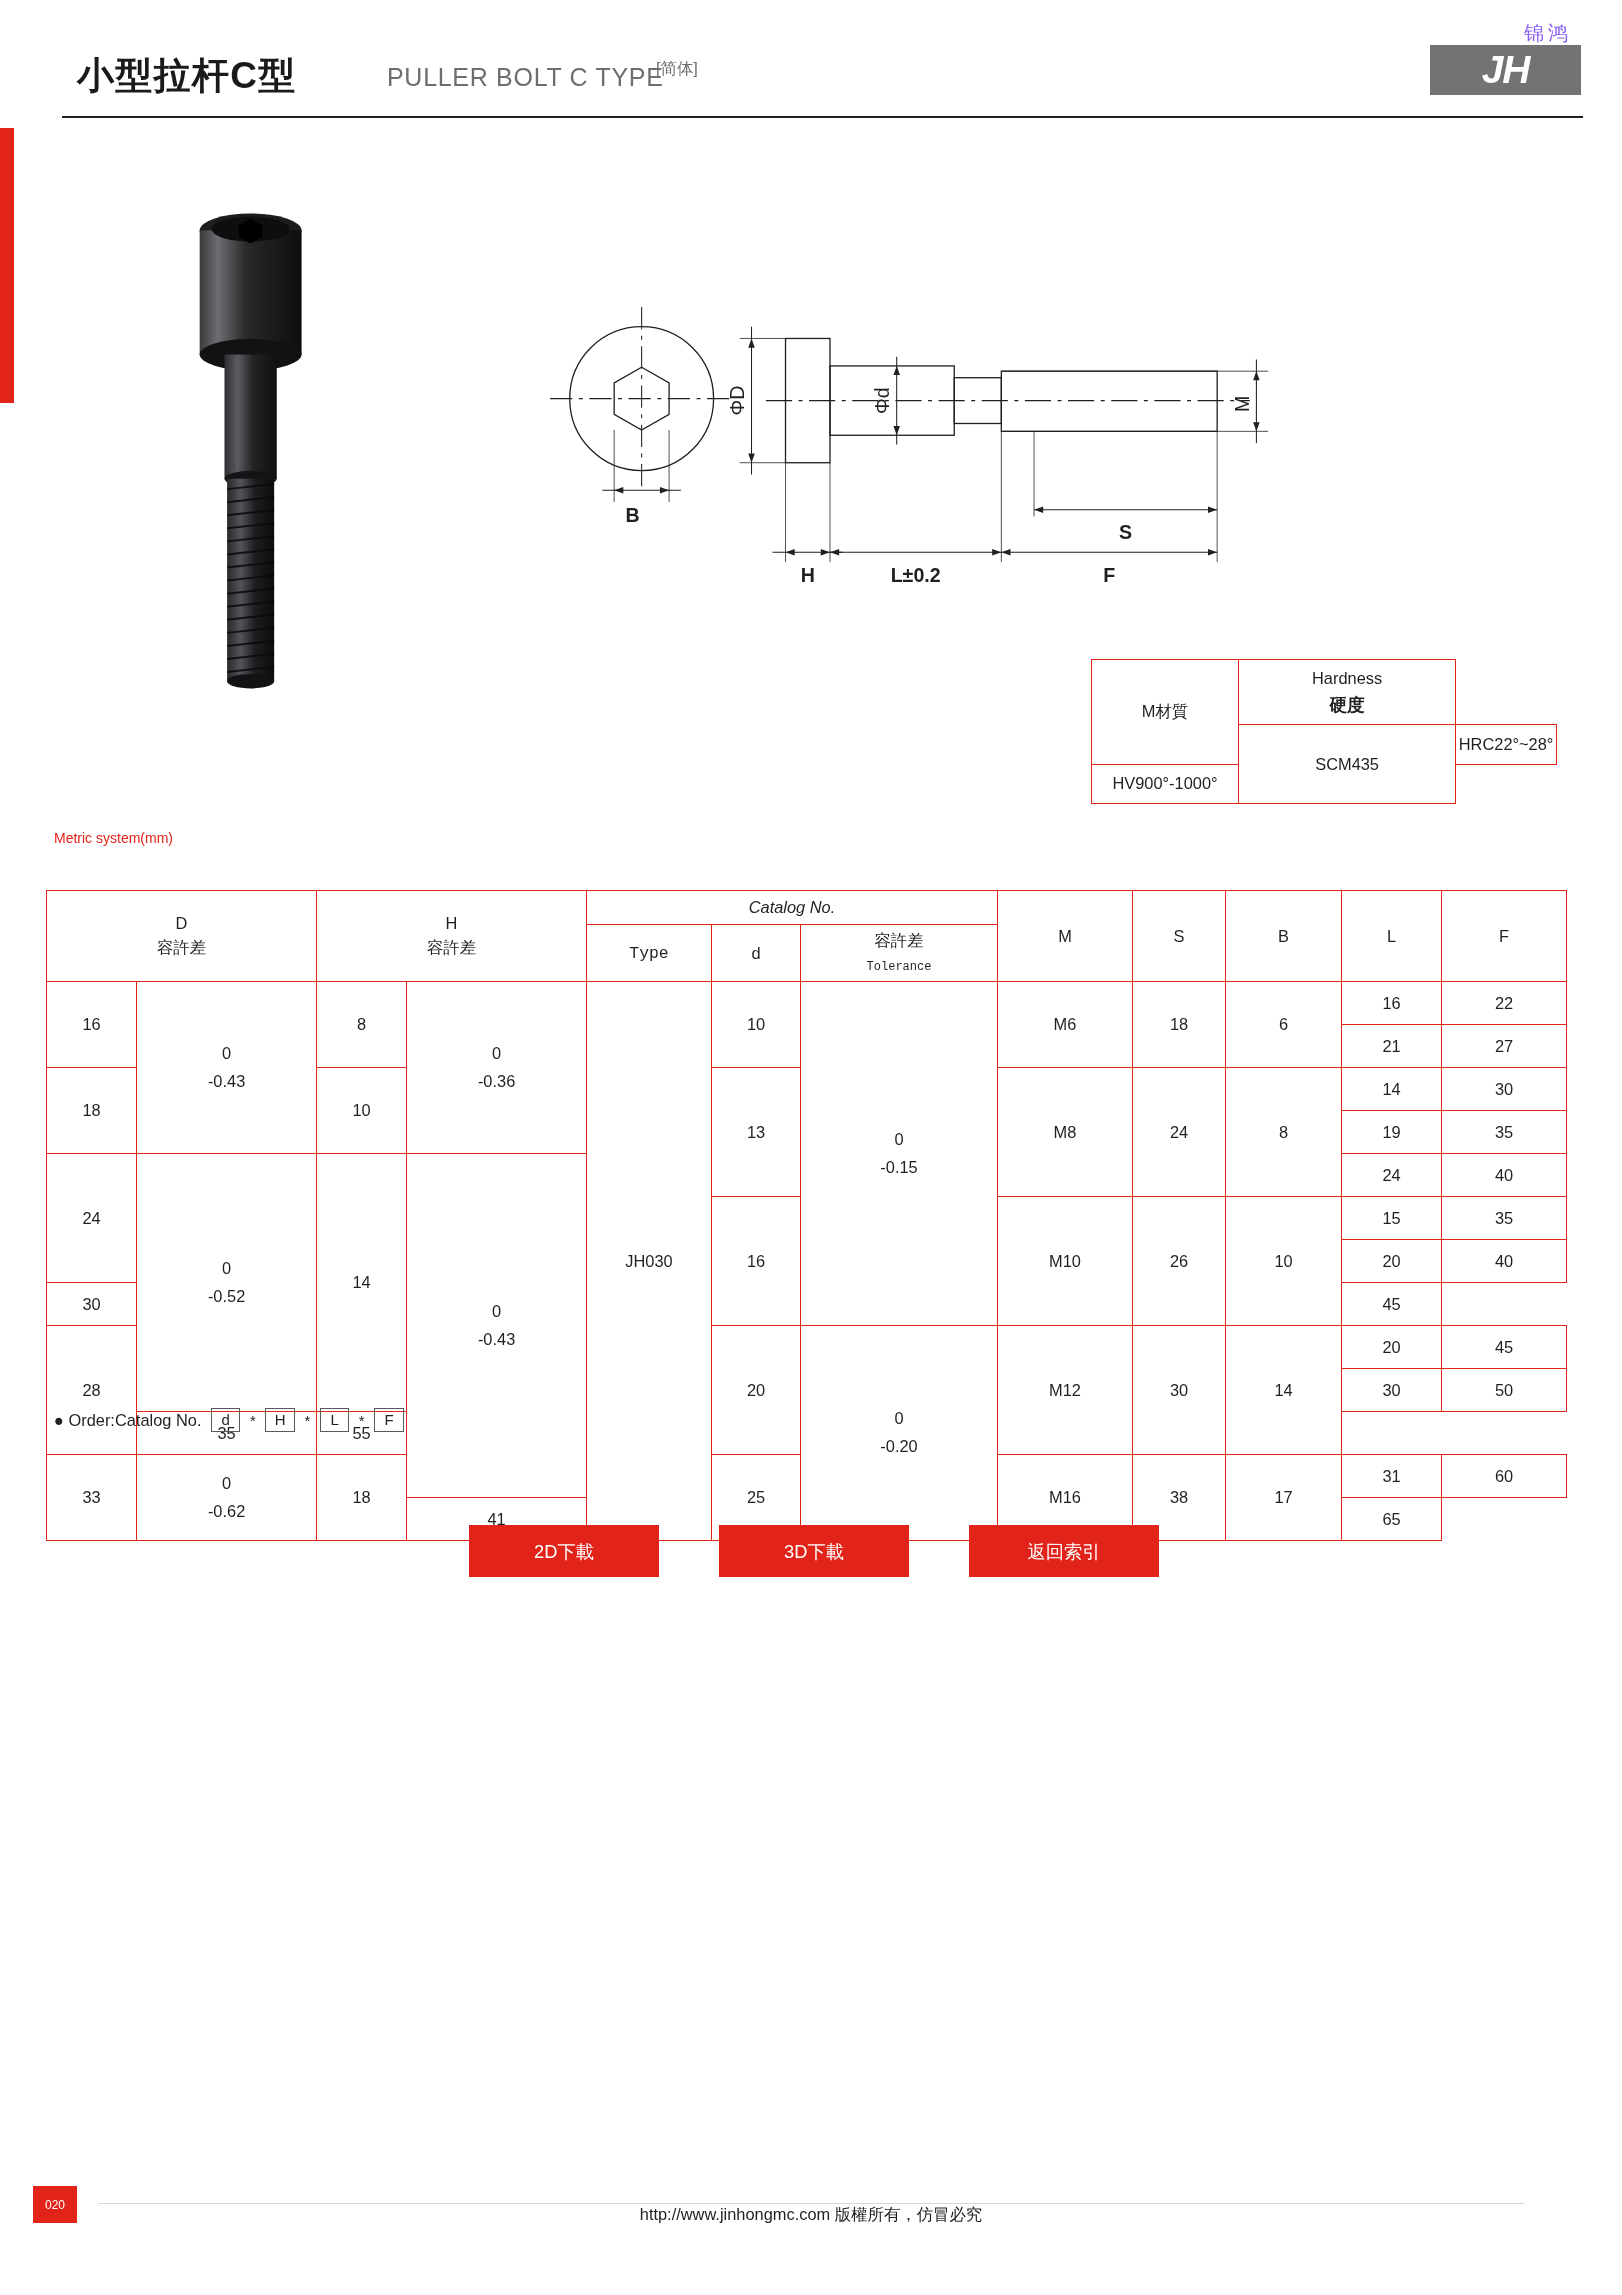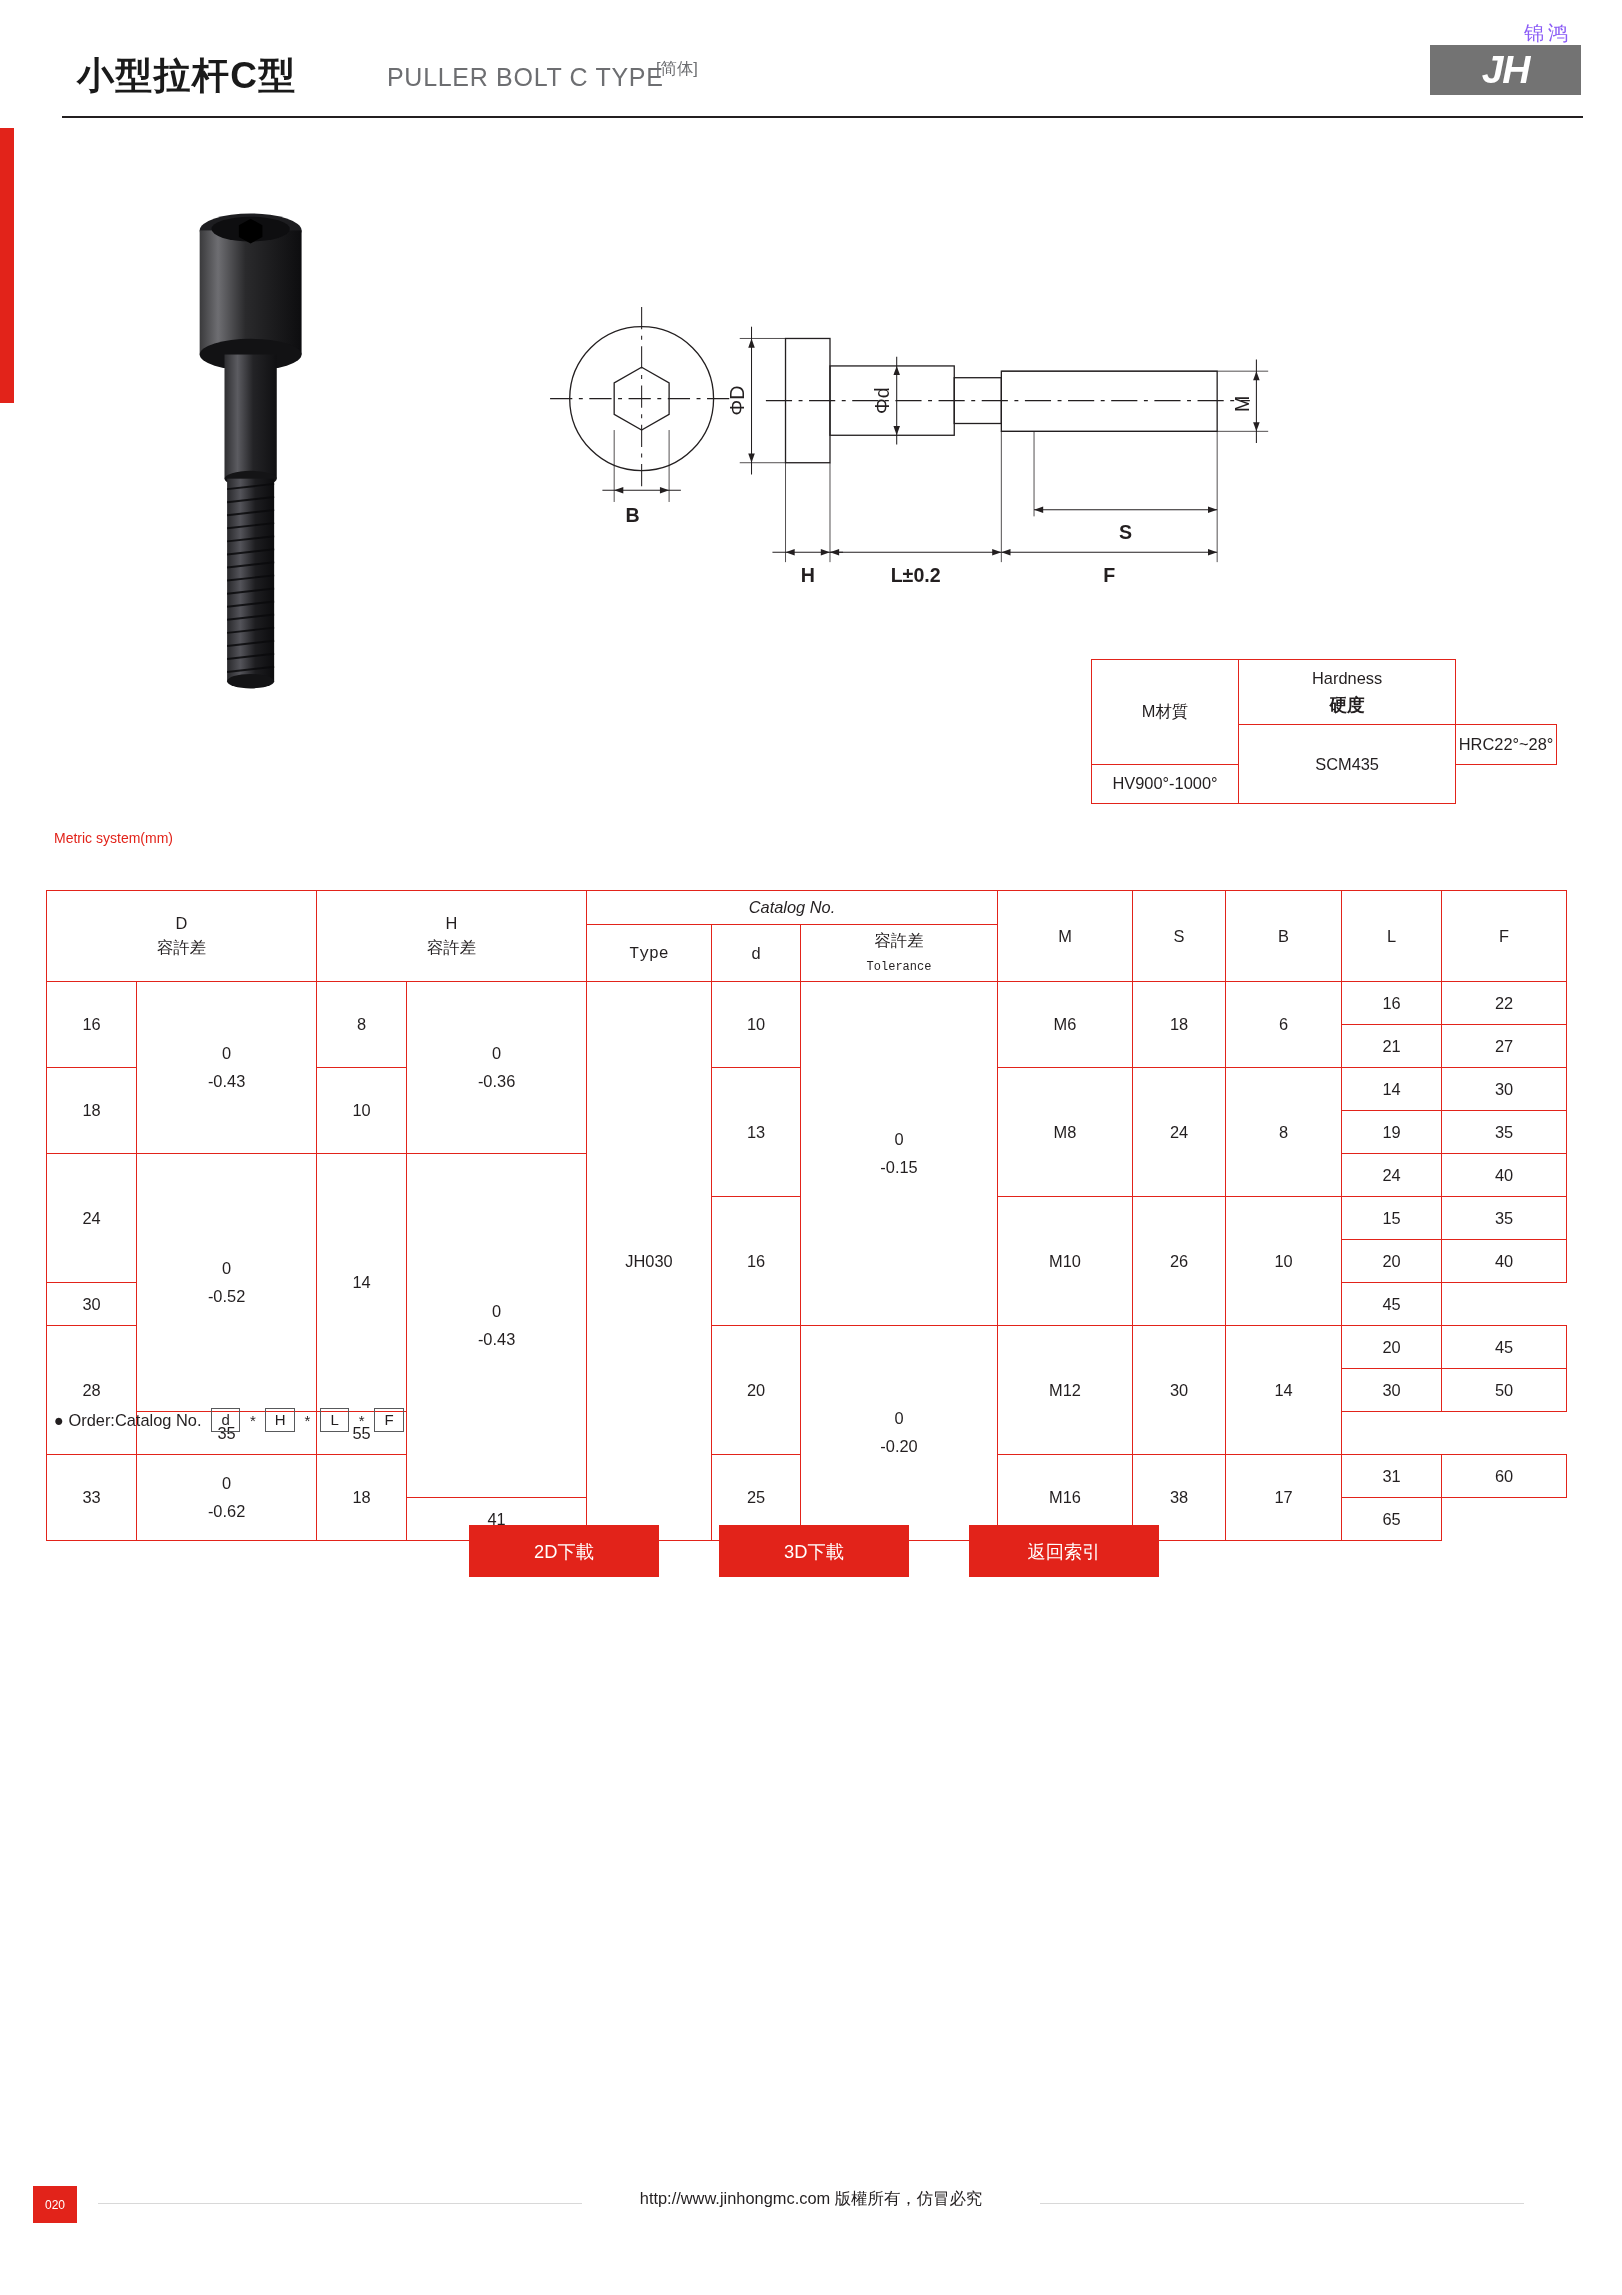--- a/index.html
+++ b/index.html
@@ -225,21 +225,21 @@
   }
   .footer-text {
     position: absolute;
     left: 0; right: 0;
     top: 2188px;
     text-align: center;
     font-size: 16.4px;
     color: #231f20;
     background: #ffffff;
     width: 458px;
-    margin: 0 auto;
+    margin: 16px auto;
   }
   .page-num-box {
     position: absolute;
     left: 33px;
     top: 2186px;
     width: 44px;
     height: 37px;
     background: #e2231a;
     color: #ffffff;
     font-size: 12px;

